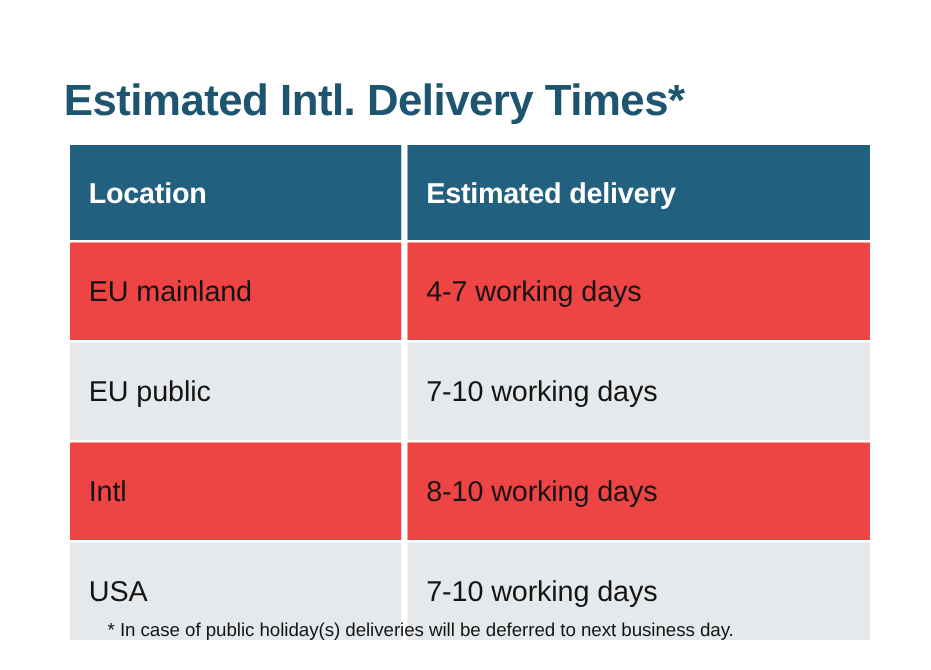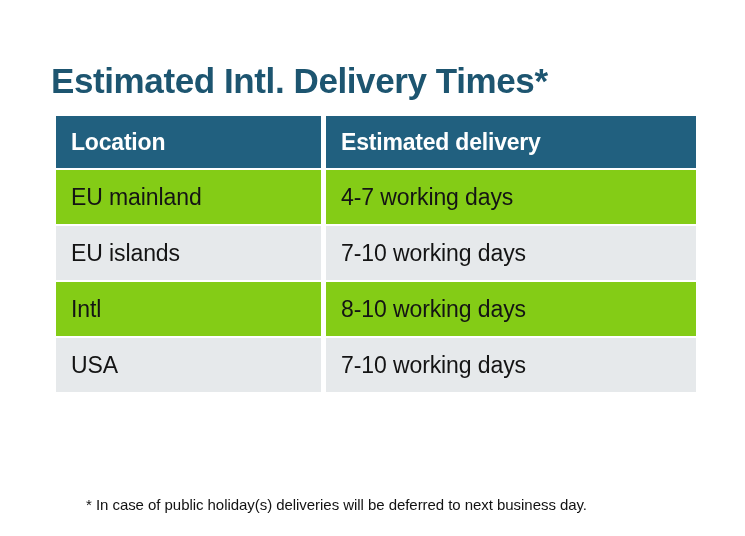--- a/index.html
+++ b/index.html
@@ -40,21 +40,21 @@
     width: 640px;
     border-collapse: separate;
     border-spacing: 5px 2px;
     table-layout: fixed;
   }
   .delivery-table col.col-location { width: 265px; }
   .delivery-table col.col-delivery { width: 370px; }
 
   .delivery-table th,
   .delivery-table td {
-    padding: 4px 15px;
+    padding: 16px 15px;
     height: 45px;
     vertical-align: middle;
     text-align: left;
     font-weight: 400;
   }
   .delivery-table thead th {
     background: #21607f;
     color: #ffffff;
     font-size: 23px;
     font-weight: 700;
@@ -62,21 +62,21 @@
     height: 44px;
     white-space: nowrap;
   }
   .delivery-table tbody td {
     font-size: 23px;
     color: #141414;
     letter-spacing: -0.1px;
     height: 46px;
     white-space: nowrap;
   }
-  .delivery-table tbody tr.row-odd td  { background: #84cc16; }
+  .delivery-table tbody tr.row-odd td  { background: #ef4444; }
   .delivery-table tbody tr.row-even td { background: #e6e9eb; }
 
   .footnote {
     position: absolute;
     left: 86px;
     top: 480px;
     font-size: 15px;
     color: #121212;
     line-height: 20px;
     letter-spacing: -0.05px;
@@ -100,21 +100,21 @@
         <th>Location</th>
         <th>Estimated delivery</th>
       </tr>
     </thead>
     <tbody>
       <tr class="row-odd">
         <td>EU mainland</td>
         <td>4-7 working days</td>
       </tr>
       <tr class="row-even">
-        <td>EU islands</td>
+        <td>EU public</td>
         <td>7-10 working days</td>
       </tr>
       <tr class="row-odd">
         <td>Intl</td>
         <td>8-10 working days</td>
       </tr>
       <tr class="row-even">
         <td>USA</td>
         <td>7-10 working days</td>
       </tr>

